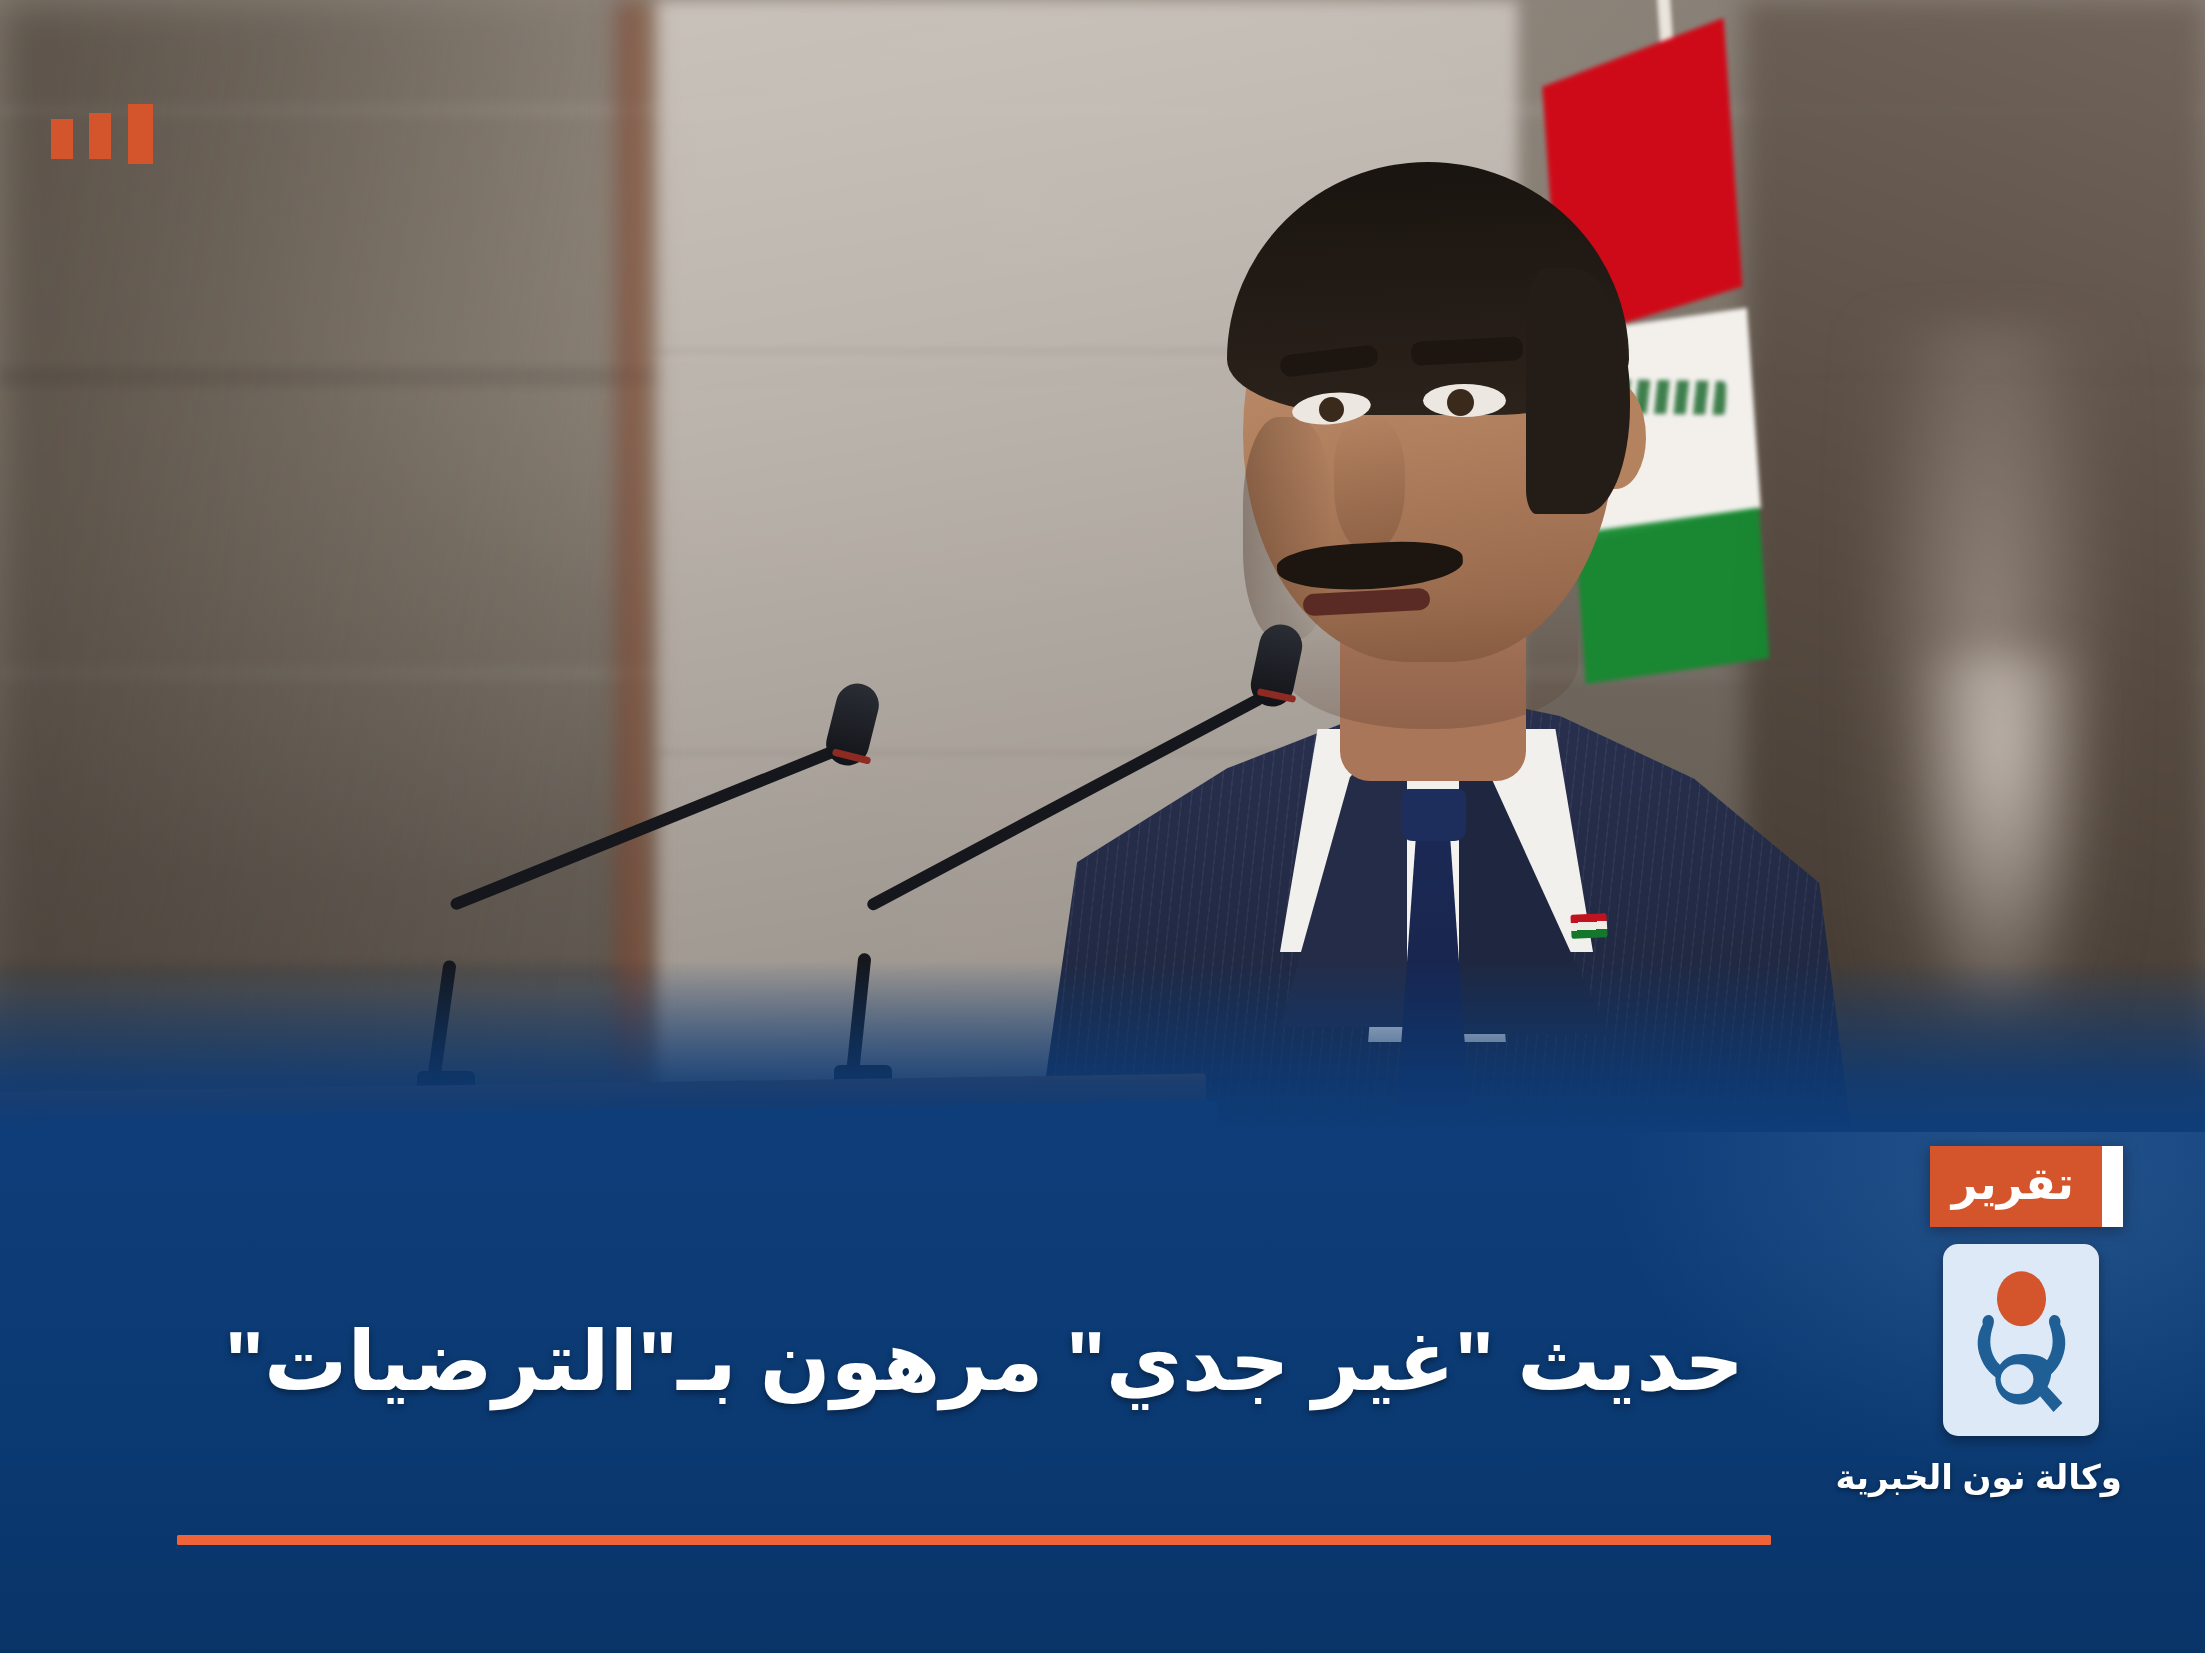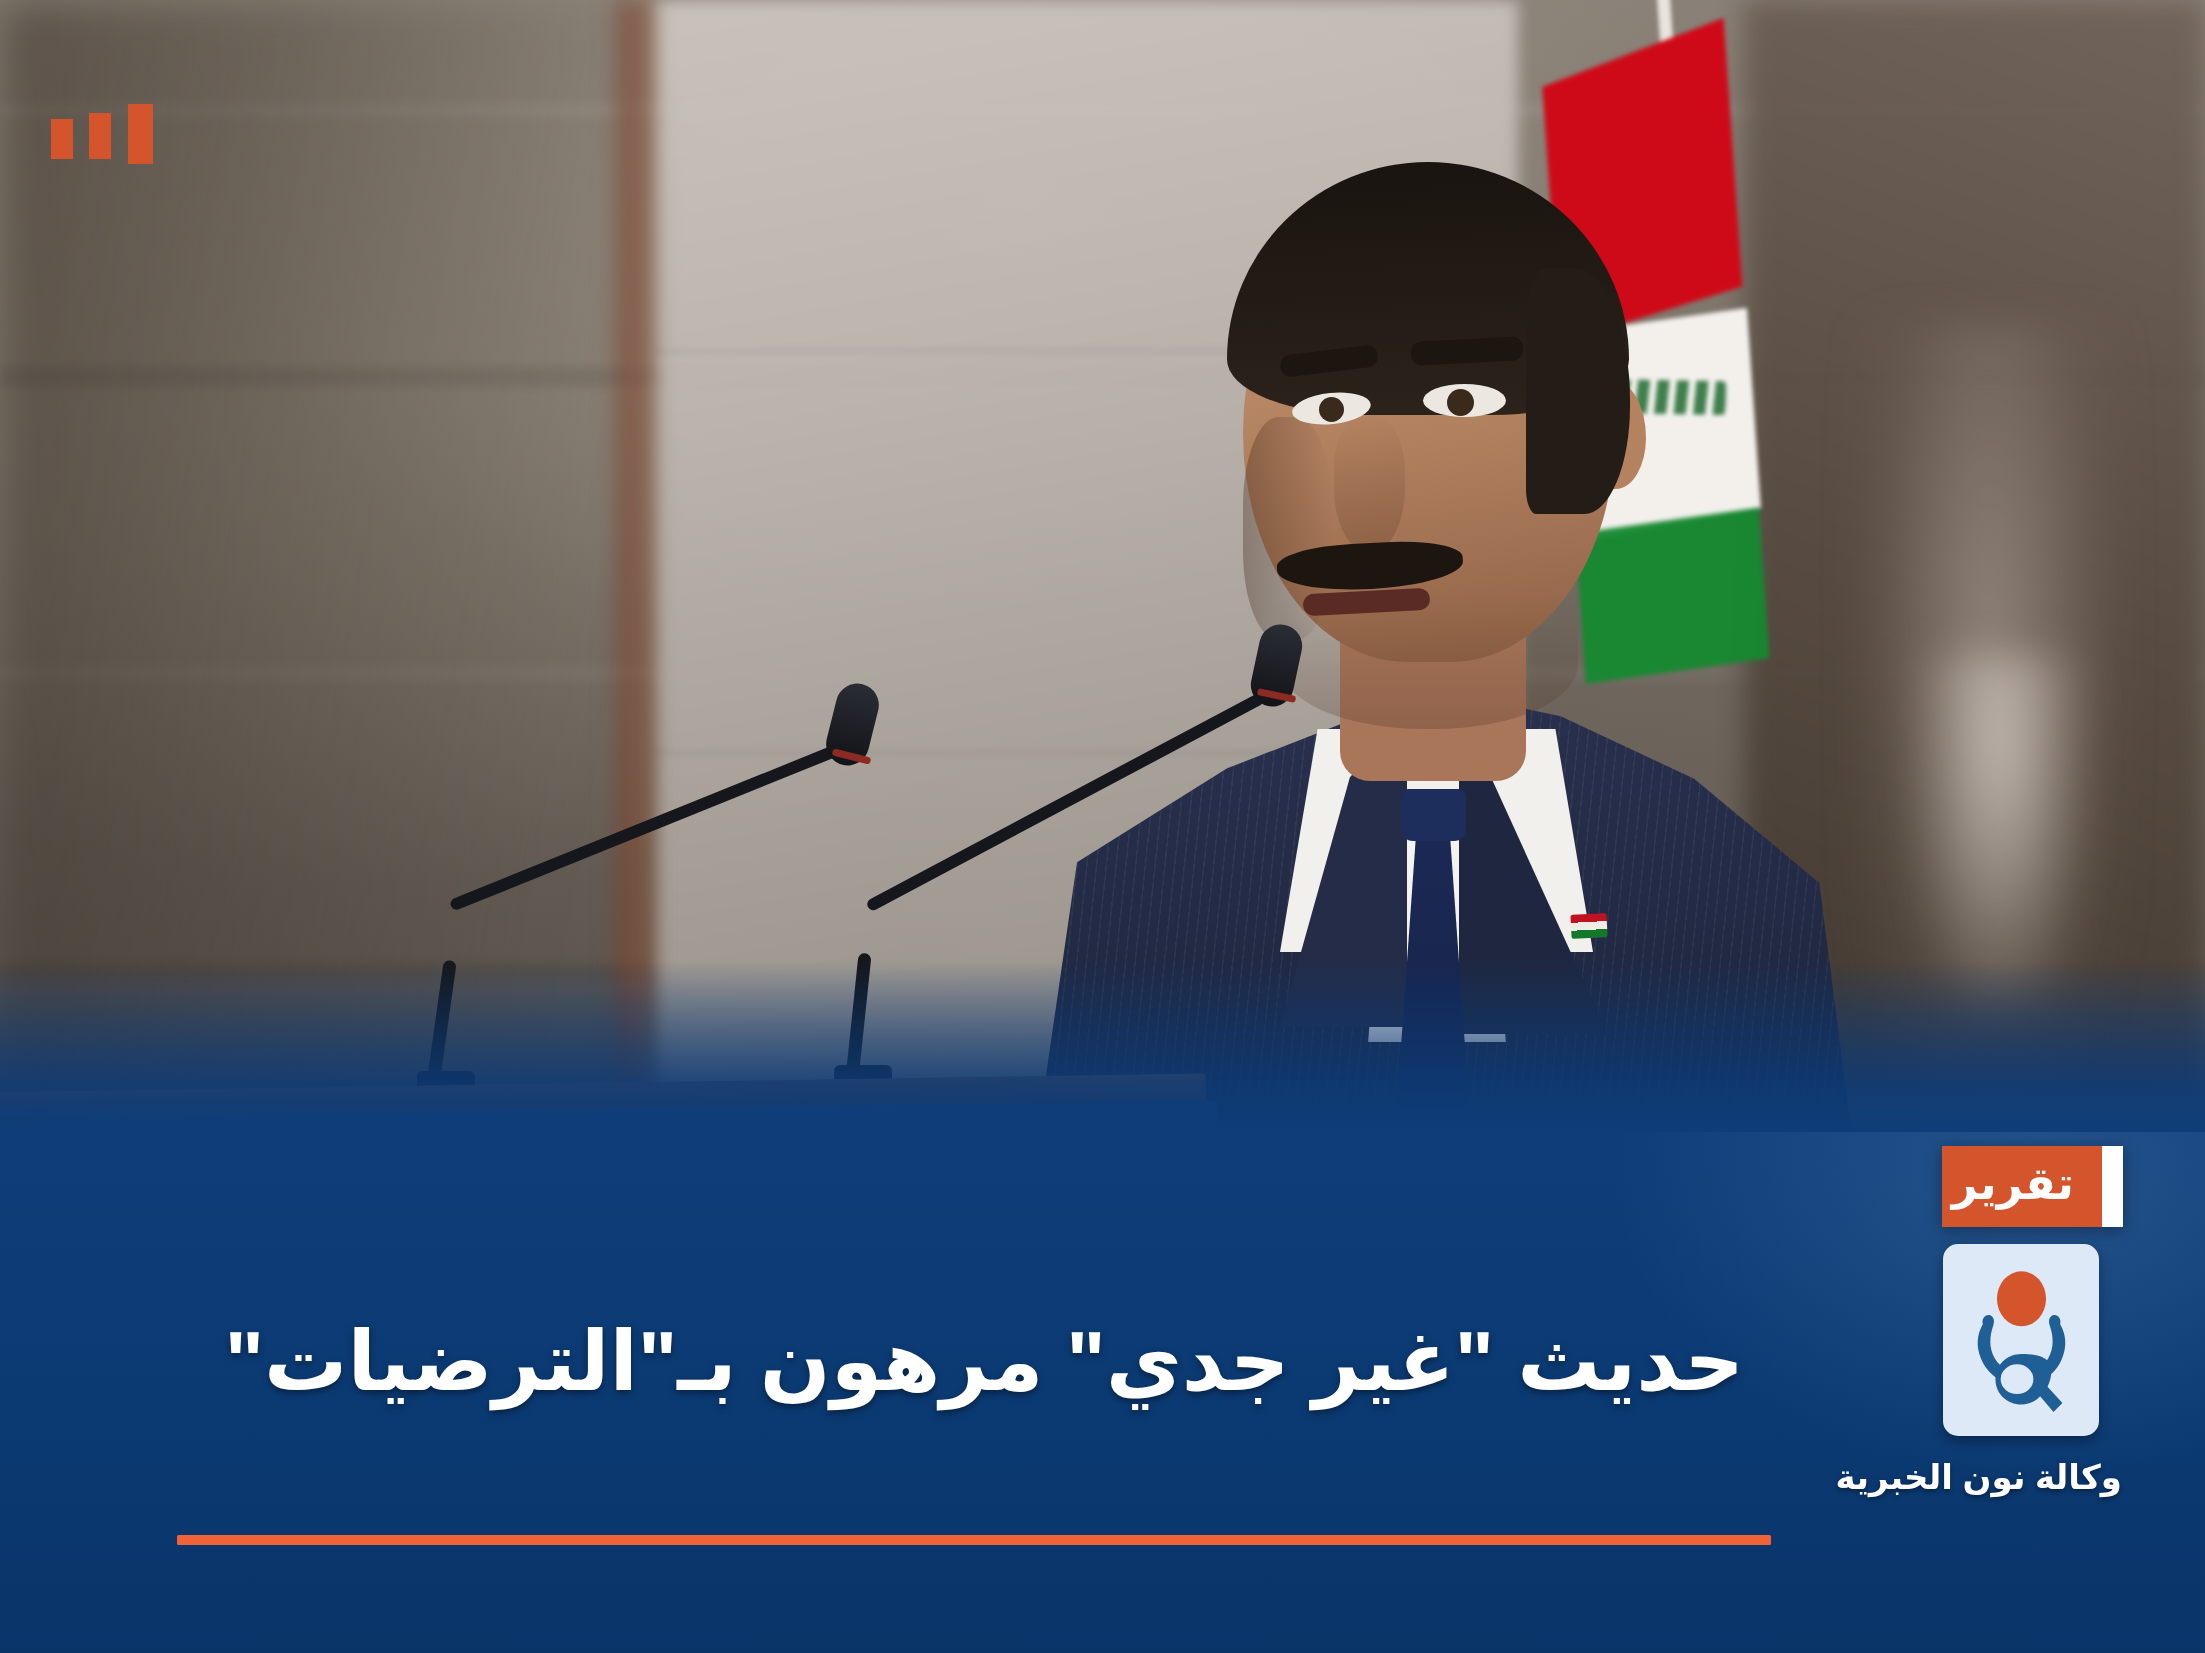--- a/index.html
+++ b/index.html
@@ -201,21 +201,21 @@
 
   
   .report-badge{
     position:absolute;right:82px;top:1146px;
     display:flex;align-items:stretch;
     filter:drop-shadow(0 3.7px 7.4px rgba(0,0,0,.35));
   }
   .report-badge .tag{
     background:#d4552c;color:#fff;
     font-size:45px;font-weight:bold;line-height:1;
-    padding:15px 28px 21px 10px;
+    padding:15px 28px 21px 22px;
     white-space:nowrap;
   }
   .report-badge .bar{width:21px;background:#fff;}
 
   .logo-tile{
     position:absolute;right:106px;top:1244px;
     width:156px;height:192px;
     background:#dde9f7;border-radius:15px;
     box-shadow:0 4.5px 12px rgba(0,0,0,.33);
     display:flex;align-items:center;justify-content:center;

